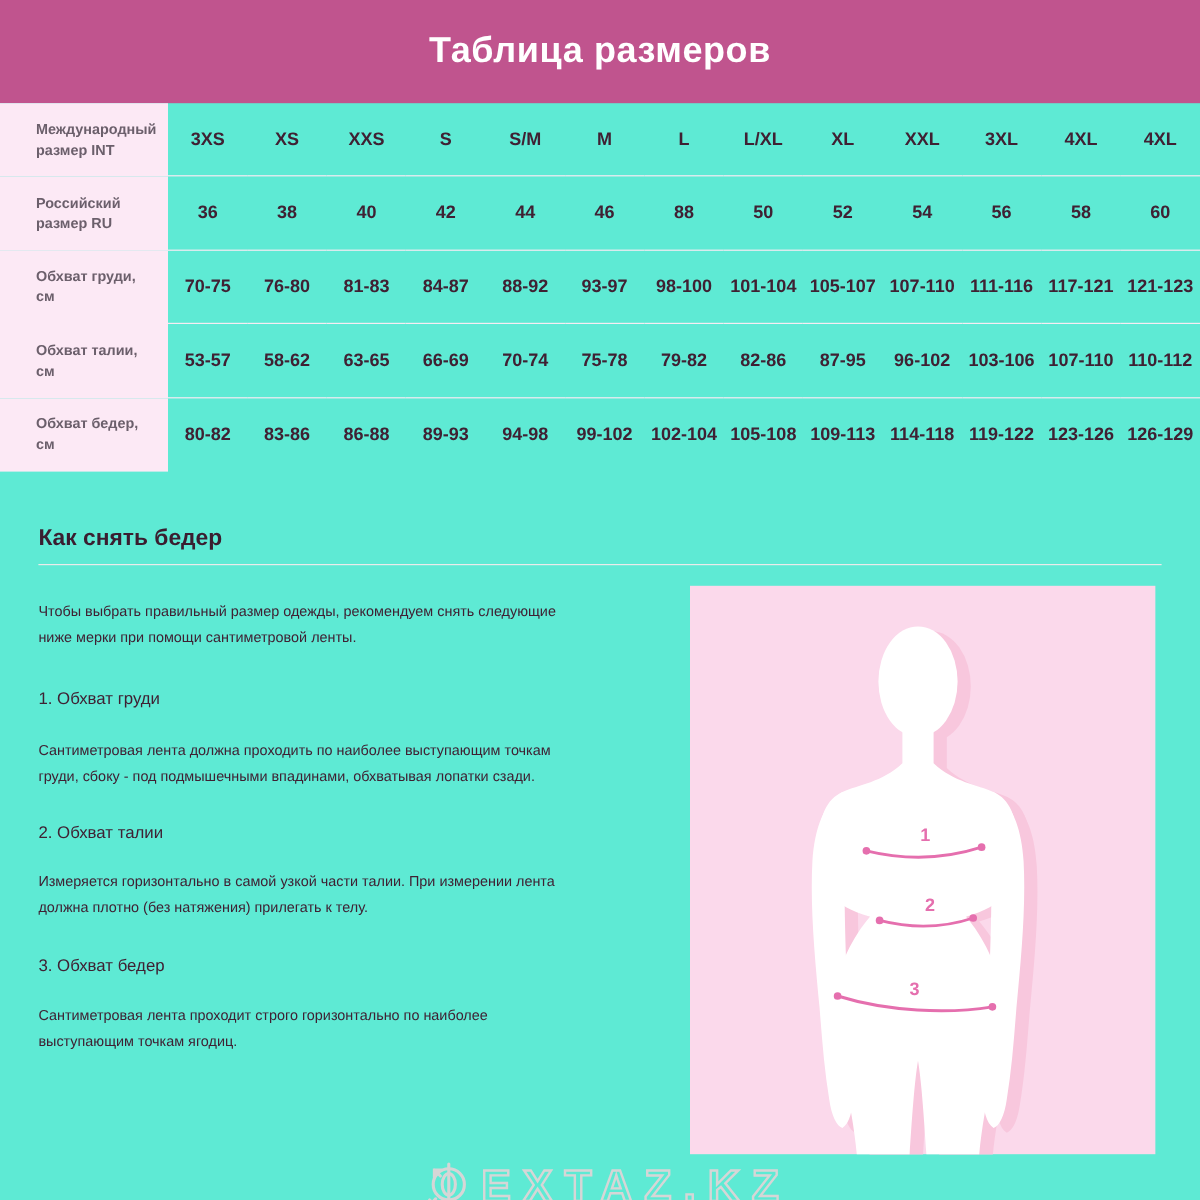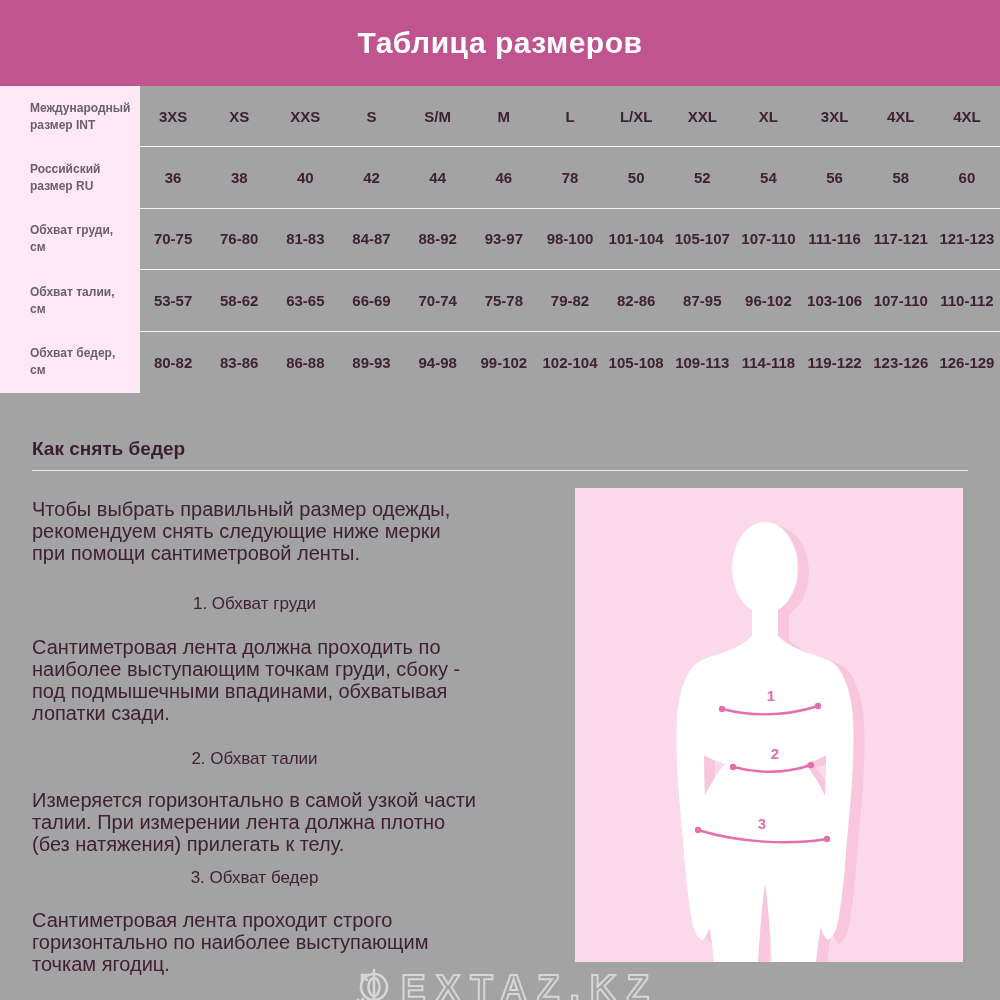--- a/index.html
+++ b/index.html
@@ -1,17 +1,17 @@
 <!DOCTYPE html>
 <html><head>
 <meta charset="utf-8">
 <style>
   html,body{margin:0;padding:0;background:#ffffff;}
   .page{
-    position:relative;width:1000px;height:1000px;overflow:hidden;background:#a3a3a3;
+    position:relative;width:1000px;height:1000px;overflow:hidden;background:#5eead4;
     font-family:"Liberation Sans","DejaVu Sans",sans-serif;color:#3f2133;
   }
   
   .banner{
     position:absolute;top:0;left:0;width:1000px;height:86px;background:#c0548e;
     display:flex;align-items:center;justify-content:center;
   }
   .banner h1{margin:0;color:#ffffff;font-size:30px;font-weight:700;letter-spacing:.5px;}
   
   .size-table{position:absolute;top:86px;left:0;width:1000px;}
@@ -23,28 +23,28 @@
   }
   .tcell{
     display:flex;align-items:center;justify-content:center;
     font-size:15px;font-weight:700;color:#3f2133;
   }
   .trow.sep .tcell{border-bottom:1px solid #f7ecf3;}
   
   .section-divider{position:absolute;top:470px;left:32px;width:936px;border-top:1px solid #ebebeb;}
   .howto{position:absolute;top:437px;left:32px;width:445px;}
   .howto h2{margin:0;font-size:19px;line-height:24px;font-weight:700;color:#3a1e30;}
-  .howto p{margin:0;font-size:20px;line-height:22px;color:#3f2133;}
+  .howto p{margin:0;font-size:12px;line-height:22px;color:#3f2133;}
   .howto .intro{margin-top:37px;}
-  .howto .step-title{margin:0;font-size:17px;line-height:22px;font-weight:400;color:#3f2133;text-align:center;}
+  .howto .step-title{margin:0;font-size:14px;line-height:22px;font-weight:400;color:#3f2133;}
   .howto .st1{margin-top:29px;}
   .howto .sp1{margin-top:21px;}
   .howto .st2{margin-top:24px;}
   .howto .sp2{margin-top:19px;}
-  .howto .st3{margin-top:12px;}
+  .howto .st3{margin-top:26px;}
   .howto .sp3{margin-top:20px;}
   
   .illustration{position:absolute;top:488px;left:575px;width:388px;height:474px;margin:0;}
   
   .watermark{
     position:absolute;top:916px;left:350px;height:52px;z-index:5;
     display:flex;align-items:center;gap:5px;pointer-events:none;margin-top:47px;
   }
   .wm-text{
     font-size:37px;font-weight:700;letter-spacing:10px;
@@ -67,35 +67,35 @@
       <div class="trow sep">
         <div class="tlabel">Международный размер INT</div>
         <div class="tcell">3XS</div>
         <div class="tcell">XS</div>
         <div class="tcell">XXS</div>
         <div class="tcell">S</div>
         <div class="tcell">S/M</div>
         <div class="tcell">M</div>
         <div class="tcell">L</div>
         <div class="tcell">L/XL</div>
+        <div class="tcell">XL</div>
         <div class="tcell">XXL</div>
-        <div class="tcell">XL</div>
         <div class="tcell">3XL</div>
         <div class="tcell">4XL</div>
         <div class="tcell">4XL</div>
       </div>
       <div class="trow sep">
         <div class="tlabel">Российский размер RU</div>
         <div class="tcell">36</div>
         <div class="tcell">38</div>
         <div class="tcell">40</div>
         <div class="tcell">42</div>
         <div class="tcell">44</div>
         <div class="tcell">46</div>
-        <div class="tcell">78</div>
+        <div class="tcell">88</div>
         <div class="tcell">50</div>
         <div class="tcell">52</div>
         <div class="tcell">54</div>
         <div class="tcell">56</div>
         <div class="tcell">58</div>
         <div class="tcell">60</div>
       </div>
       <div class="trow sep">
         <div class="tlabel">Обхват груди, см</div>
         <div class="tcell">70-75</div>

